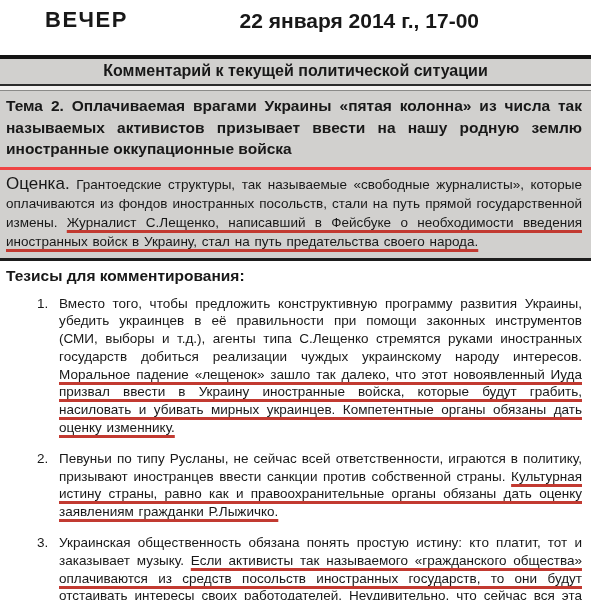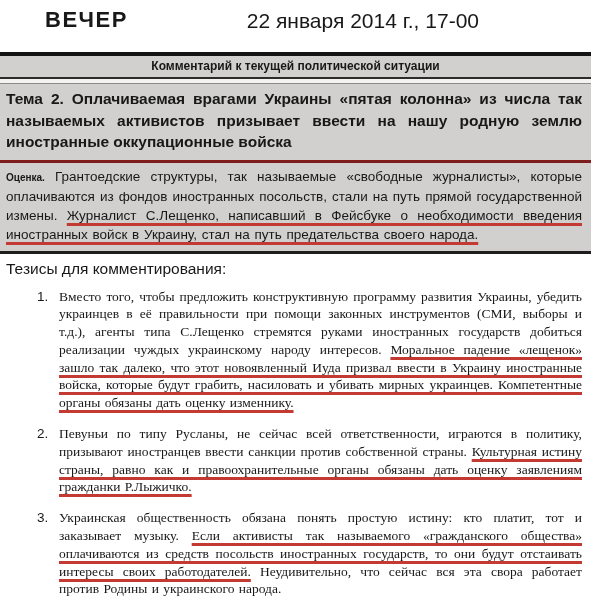--- a/index.html
+++ b/index.html
@@ -6,61 +6,62 @@
   body{
     width:600px;height:600px;overflow:hidden;
     background:#ffffff;
     font-family:"Liberation Sans", sans-serif;
     color:#181818;
     -webkit-font-smoothing:antialiased;
   }
   .doc{width:591px;}
 
   
-  .masthead-row{display:flex;align-items:flex-end;padding:7px 0 19px;}
+  .masthead-row{display:flex;align-items:flex-end;padding:7px 0 6px;}
   .masthead{font-size:22px;font-weight:bold;margin-left:45px;letter-spacing:1.5px;}
-  .datetime{font-size:21px;font-weight:normal;margin-left:auto;margin-right:112px;white-space:nowrap;}
+  .datetime{font-size:21px;font-weight:bold;margin-left:auto;margin-right:112px;white-space:nowrap;}
 
   
   .comment-bar{
     background:#d1d0ce;
     border-top:4px solid #141414;
     border-bottom:2px solid #2b2b2b;
-    text-align:center;font-weight:bold;font-size:12px;
+    text-align:center;font-weight:bold;font-size:16px;
     padding:3px 0 4px;
+    margin-top:16px;
   }
   .gap{height:4px;background:#f4f3f2;}
 
   
   .topic{
     background:#d1d0ce;
     border-top:1px solid #8a8a88;
-    border-bottom:3px solid #7f1d1d;
+    border-bottom:3px solid #ef4444;
     font-weight:bold;font-size:15.5px;line-height:21.5px;
     text-align:justify;
     padding:4px 9px 7px 6px;
   }
 
   
   .assessment{
     background:#d1d0ce;
     border-bottom:3px solid #1d1d1d;
     font-size:13.5px;line-height:19px;
     text-align:justify;
     padding:4px 9px 7px 6px;
     word-spacing:1px;
   }
-  .assessment .lead{font-weight:bold;font-size:10px;}
+  .assessment .lead{font-weight:normal;font-size:17px;}
 
   
   .theses{padding:5px 9px 0 6px;}
-  .theses-heading{font-weight:normal;font-size:15.5px;margin:1px 0 10px 0;}
+  .theses-heading{font-weight:bold;font-size:15.5px;margin:1px 0 10px 0;}
   .item{display:flex;margin-bottom:13px;font-size:13.5px;line-height:17.8px;}
   .item-number{flex:none;width:22px;margin-left:31px;}
-  .item-body{flex:1;text-align:justify;word-spacing:1px;font-family:Liberation Serif, serif;}
+  .item-body{flex:1;text-align:justify;word-spacing:1px;}
 
   
   .ru{
     text-decoration:underline;
     text-decoration-color:#c23a31;
     text-decoration-thickness:3px;
     text-underline-offset:3px;
     text-decoration-skip-ink:none;
   }
 </style>

